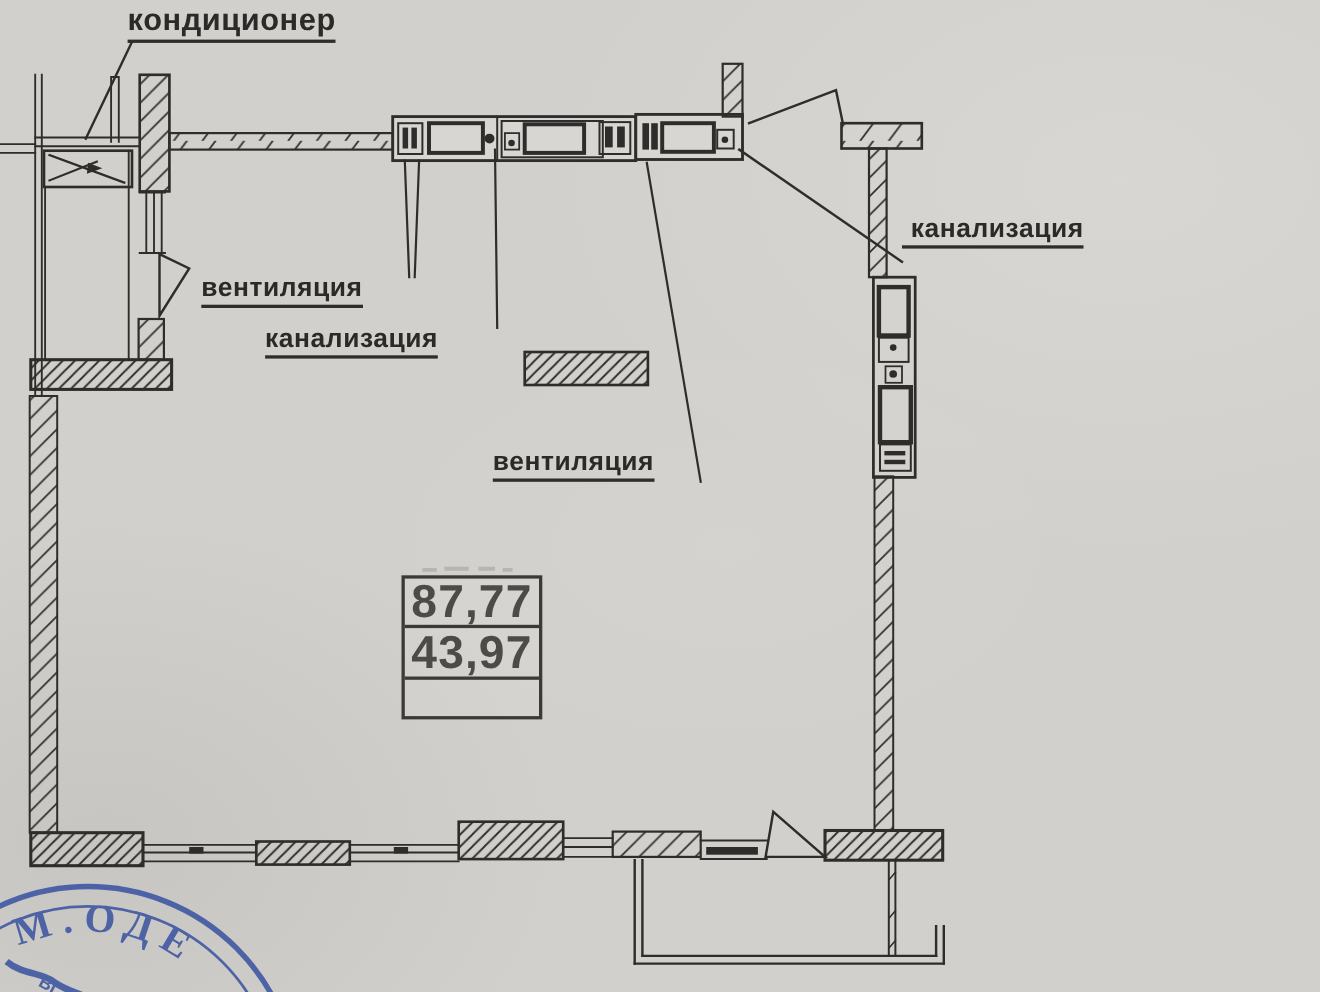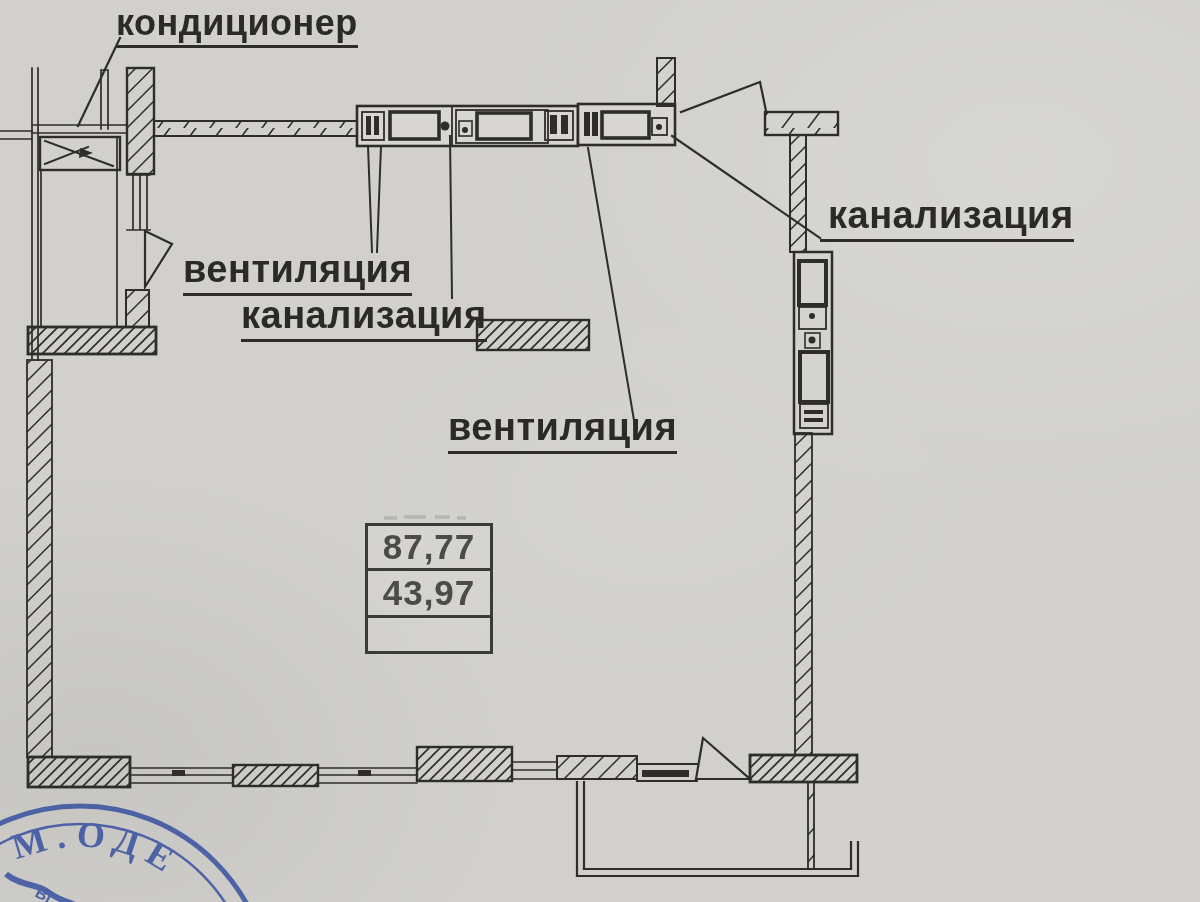--- a/index.html
+++ b/index.html
@@ -18,37 +18,37 @@
   }
   #scan svg{position:absolute;left:0;top:0;}
   .k{stroke:var(--ink); fill:none; stroke-linecap:square;}
   .kf{fill:var(--ink); stroke:none;}
   .blockfill{fill:var(--paperlight);}
   .door{stroke:var(--ink); fill:var(--paper);}
   .smudge{stroke:#a3a19c; fill:none; opacity:.6;}
   .stamp-stroke{stroke:var(--stamp); fill:none;}
   .stamp-fill{fill:var(--stamp); stroke:none;}
   .plan-label{
-    position:absolute; color:var(--labelcolor); font-weight:bold; font-size:38px;
+    position:absolute; color:var(--labelcolor); font-weight:bold; font-size:24px;
     letter-spacing:.5px; line-height:1.1; padding-bottom:2px;
     border-bottom:3px solid var(--ink); white-space:nowrap;
   }
-  #lbl-conditioner{left:116px; top:3px; font-size:36px;}
+  #lbl-conditioner{left:116px; top:3px; font-size:28px;}
   #lbl-vent-left{left:183px; top:249px;}
   #lbl-sewer-left{left:241px; top:295px;}
   #lbl-vent-center{left:448px; top:407px;}
   #lbl-sewer-right{left:820px; top:195px; padding-left:8px;}
   #area-box{
     position:absolute; left:365px; top:523px; width:122px;
     border:3px solid #3a3a38; display:flex; flex-direction:column;
     background:rgba(255,255,255,.07);
   }
   .area-row{
     display:flex; align-items:center; justify-content:center;
-    font-size:35px; font-weight:bold; color:var(--numcolor); letter-spacing:1px;
+    font-size:42px; font-weight:bold; color:var(--numcolor); letter-spacing:1px;
   }
   .area-row.r1{height:42px; border-bottom:3px solid #3a3a38;}
   .area-row.r2{height:44px; border-bottom:3px solid #3a3a38;}
   .area-row.r3{height:33px;}
 </style>
 </head>
 <body>
 
 <div id="scan">
 

